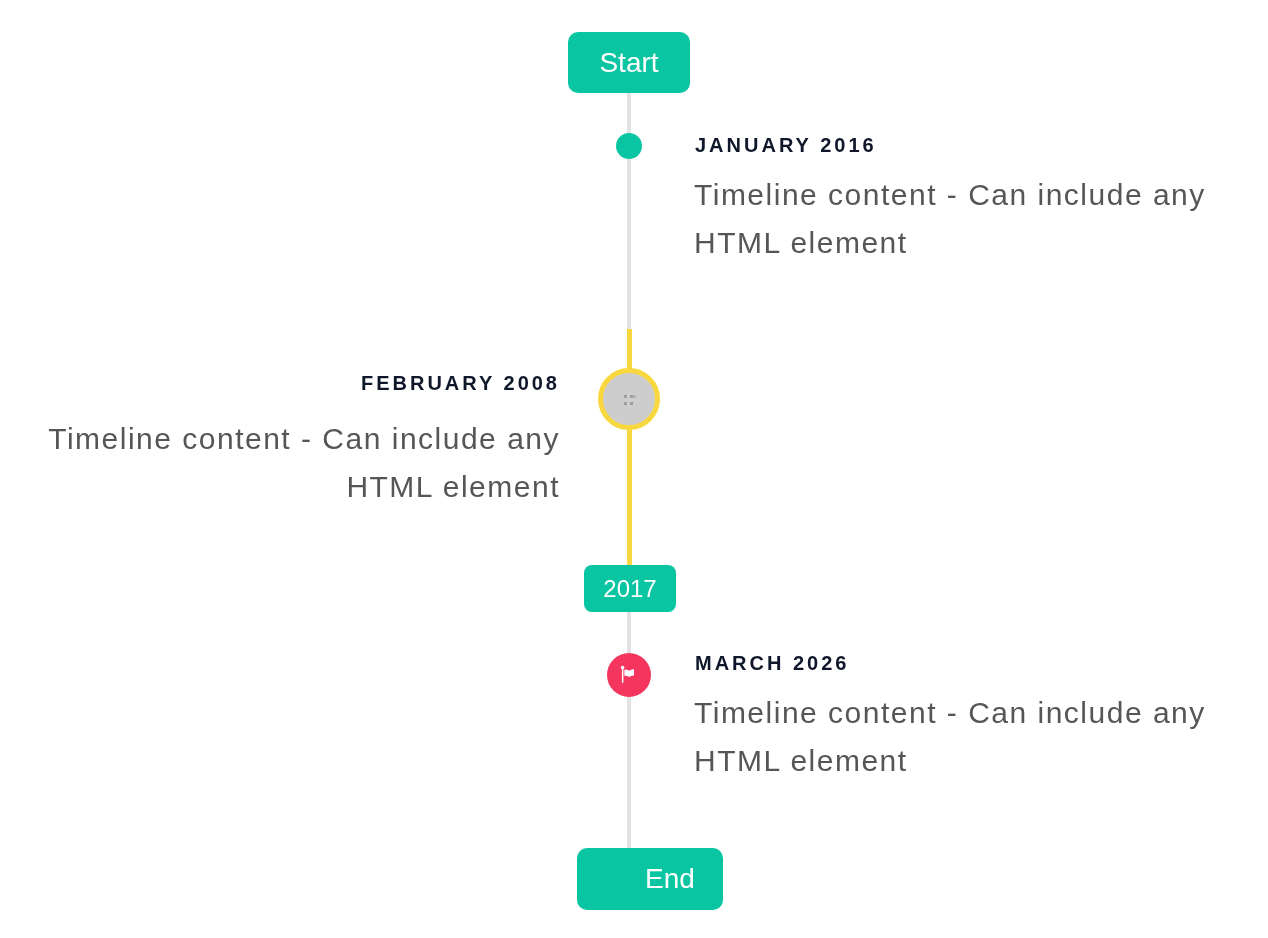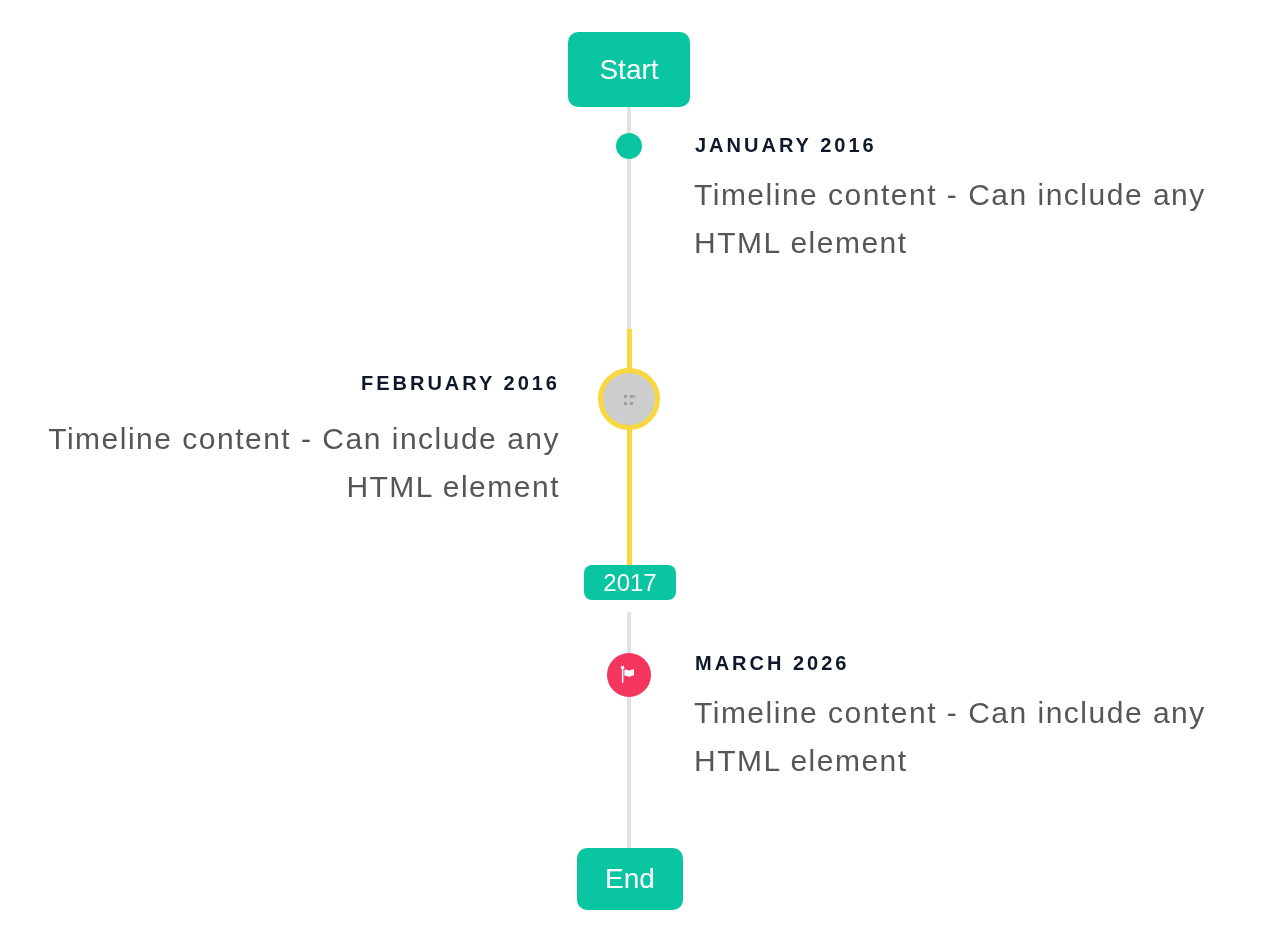--- a/index.html
+++ b/index.html
@@ -17,23 +17,23 @@
   .line-yellow      { left: 627px; top: 329px; width: 5px; height: 237px; background: #f9d83f; z-index: 2; }
   .line-gray-bottom { left: 627px; top: 612px; width: 4px; height: 236px; background: #e2e2e2; }
 
   
   .badge {
     position: absolute; z-index: 4;
     display: flex; align-items: center; justify-content: center;
     background: #0ac5a1; color: #ffffff;
     border-radius: 10px;
   }
-  .badge-start { left: 568px; top: 32px;  width: 122px; height: 75px; font-size: 28px; }
-  .badge-year  { left: 584px; top: 565px; width: 92px;  height: 35px; font-size: 24px; border-radius: 8px; }
-  .badge-end   { left: 577px; top: 848px; width: 106px; height: 62px; font-size: 28px; }
+  .badge-start { left: 568px; top: 32px;  width: 122px; height: 61px; font-size: 28px; }
+  .badge-year  { left: 584px; top: 565px; width: 92px;  height: 47px; font-size: 24px; border-radius: 8px; }
+  .badge-end   { left: 577px; top: 848px; width: 106px; height: 62px; font-size: 28px; padding-left: 40px; }
 
   
   .marker { position: absolute; z-index: 3; border-radius: 50%; }
   .marker-dot {
     left: 616px; top: 133px; width: 26px; height: 26px; background: #0ac5a1;
   }
   .marker-image {
     left: 598px; top: 368px; width: 62px; height: 62px;
     background: #cdcdcd; border: 5px solid #f9d83f; box-sizing: border-box;
     display: flex; align-items: center; justify-content: center;
@@ -82,21 +82,21 @@
   <div class="badge badge-start">Start</div>
 
   <div class="marker marker-dot"></div>
   <div class="item-title side-right jan-title">JANUARY 2016</div>
   <div class="item-content side-right jan-content">Timeline content - Can include any
 HTML element</div>
 
   <div class="marker marker-image">
     <div class="broken-img-dots"></div>
   </div>
-  <div class="item-title side-left feb-title">FEBRUARY 2016</div>
+  <div class="item-title side-left feb-title">FEBRUARY 2008</div>
   <div class="item-content side-left feb-content">Timeline content - Can include any
 HTML element</div>
 
   <div class="badge badge-year">2017</div>
 
   <div class="marker marker-flag">
     <span>
       <svg viewBox="0 0 24 24" fill="#ffffff" xmlns="http://www.w3.org/2000/svg">
         <circle cx="5.6" cy="4.6" r="1.8"></circle>
         <rect x="4.9" y="6" width="1.5" height="14" rx="0.75"></rect>

